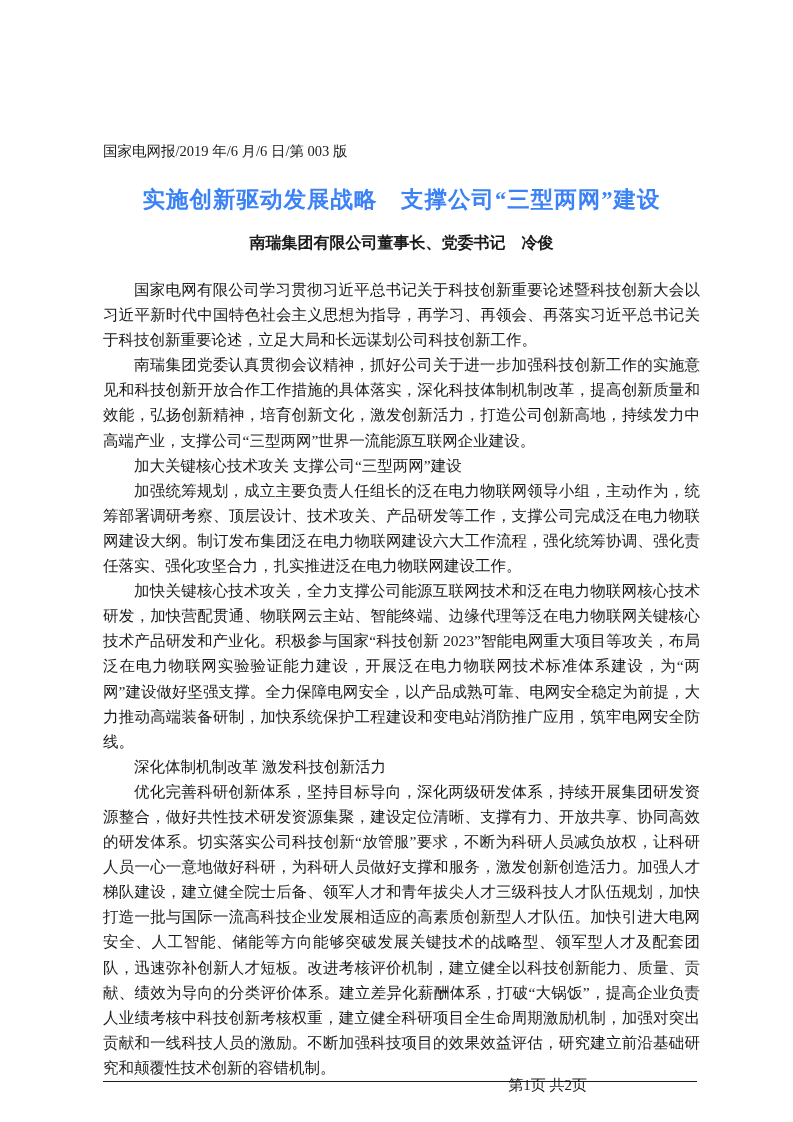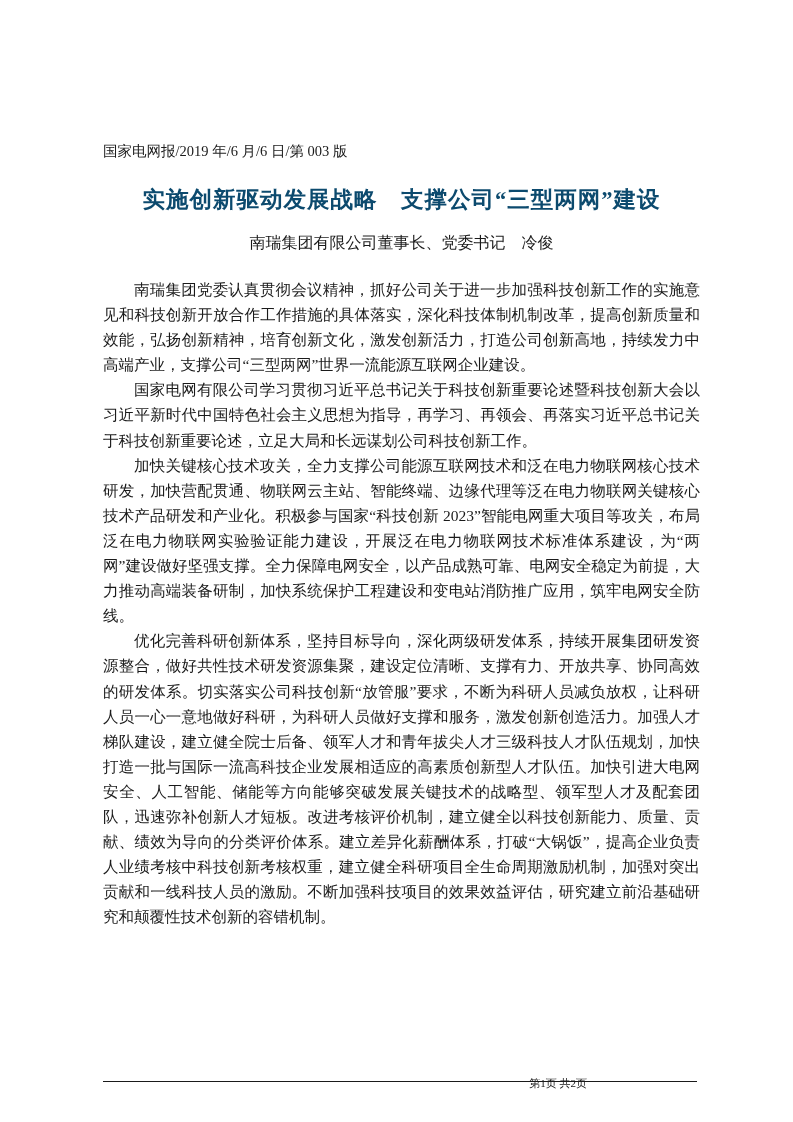--- a/index.html
+++ b/index.html
@@ -31,27 +31,28 @@
     font-size: 14.5px;
     line-height: 23px;
     color: #1a1a1a;
   }
   .article-title {
     font-size: 22.5px;
     font-weight: 700;
     text-align: center;
     margin: 21px 0 0 0;
     letter-spacing: 1px;
-    color: #0c4a6e;
+    color: #3b82f6;
   }
   .article-byline {
     font-size: 16px;
     text-align: center;
     margin-top: 18px;
     color: #1a1a1a;
+    font-weight: bold;
   }
   .article-body {
     margin-top: 23px;
     font-size: 15.5px;
     line-height: 25.1px;
     text-align: justify;
     color: #1a1a1a;
   }
   .article-body p {
     margin: 0;
@@ -62,21 +63,21 @@
     position: absolute;
     left: 103px;
     width: 594px;
     top: 1037px;
     border-top: 1.5px solid #1a1a1a;
   }
   .page-indicator {
     position: absolute;
     top: 1032px;
     right: 95px;
-    font-size: 11px;
+    font-size: 15px;
     color: #1a1a1a;
   }
   .watermark {
     position: absolute;
     left: 21px;
     top: 1084px;
     font-size: 15.5px;
     color: #b5b5b5;
     white-space: nowrap;
   }
@@ -88,23 +89,26 @@
 <body>
 
 <div class="page">
   <div class="content">
     <div class="header-meta">
       <div>国家电网报/2019 年/6 月/6 日/第 003 版</div>
     </div>
     <h1 class="article-title">实施创新驱动发展战略　支撑公司“三型两网”建设</h1>
     <div class="article-byline">南瑞集团有限公司董事长、党委书记　冷俊</div>
     <div class="article-body">
+        <p class="body-para">国家电网有限公司学习贯彻习近平总书记关于科技创新重要论述暨科技创新大会以习近平新时代中国特色社会主义思想为指导，再学习、再领会、再落实习近平总书记关于科技创新重要论述，立足大局和长远谋划公司科技创新工作。</p>
         <p class="body-para">南瑞集团党委认真贯彻会议精神，抓好公司关于进一步加强科技创新工作的实施意见和科技创新开放合作工作措施的具体落实，深化科技体制机制改革，提高创新质量和效能，弘扬创新精神，培育创新文化，激发创新活力，打造公司创新高地，持续发力中高端产业，支撑公司“三型两网”世界一流能源互联网企业建设。</p>
-        <p class="body-para">国家电网有限公司学习贯彻习近平总书记关于科技创新重要论述暨科技创新大会以习近平新时代中国特色社会主义思想为指导，再学习、再领会、再落实习近平总书记关于科技创新重要论述，立足大局和长远谋划公司科技创新工作。</p>
+        <p class="subhead">加大关键核心技术攻关 支撑公司“三型两网”建设</p>
+        <p class="body-para">加强统筹规划，成立主要负责人任组长的泛在电力物联网领导小组，主动作为，统筹部署调研考察、顶层设计、技术攻关、产品研发等工作，支撑公司完成泛在电力物联网建设大纲。制订发布集团泛在电力物联网建设六大工作流程，强化统筹协调、强化责任落实、强化攻坚合力，扎实推进泛在电力物联网建设工作。</p>
         <p class="body-para">加快关键核心技术攻关，全力支撑公司能源互联网技术和泛在电力物联网核心技术研发，加快营配贯通、物联网云主站、智能终端、边缘代理等泛在电力物联网关键核心技术产品研发和产业化。积极参与国家“科技创新 2023”智能电网重大项目等攻关，布局泛在电力物联网实验验证能力建设，开展泛在电力物联网技术标准体系建设，为“两网”建设做好坚强支撑。全力保障电网安全，以产品成熟可靠、电网安全稳定为前提，大力推动高端装备研制，加快系统保护工程建设和变电站消防推广应用，筑牢电网安全防线。</p>
+        <p class="subhead">深化体制机制改革 激发科技创新活力</p>
         <p class="body-para">优化完善科研创新体系，坚持目标导向，深化两级研发体系，持续开展集团研发资源整合，做好共性技术研发资源集聚，建设定位清晰、支撑有力、开放共享、协同高效的研发体系。切实落实公司科技创新“放管服”要求，不断为科研人员减负放权，让科研人员一心一意地做好科研，为科研人员做好支撑和服务，激发创新创造活力。加强人才梯队建设，建立健全院士后备、领军人才和青年拔尖人才三级科技人才队伍规划，加快打造一批与国际一流高科技企业发展相适应的高素质创新型人才队伍。加快引进大电网安全、人工智能、储能等方向能够突破发展关键技术的战略型、领军型人才及配套团队，迅速弥补创新人才短板。改进考核评价机制，建立健全以科技创新能力、质量、贡献、绩效为导向的分类评价体系。建立差异化薪酬体系，打破“大锅饭”，提高企业负责人业绩考核中科技创新考核权重，建立健全科研项目全生命周期激励机制，加强对突出贡献和一线科技人员的激励。不断加强科技项目的效果效益评估，研究建立前沿基础研究和颠覆性技术创新的容错机制。</p>
       </div>
   </div>
 
   <div class="footer-rule"></div>
   <div class="page-indicator">第1页 共2页</div>
 
 </div>
 
 </body></html>

